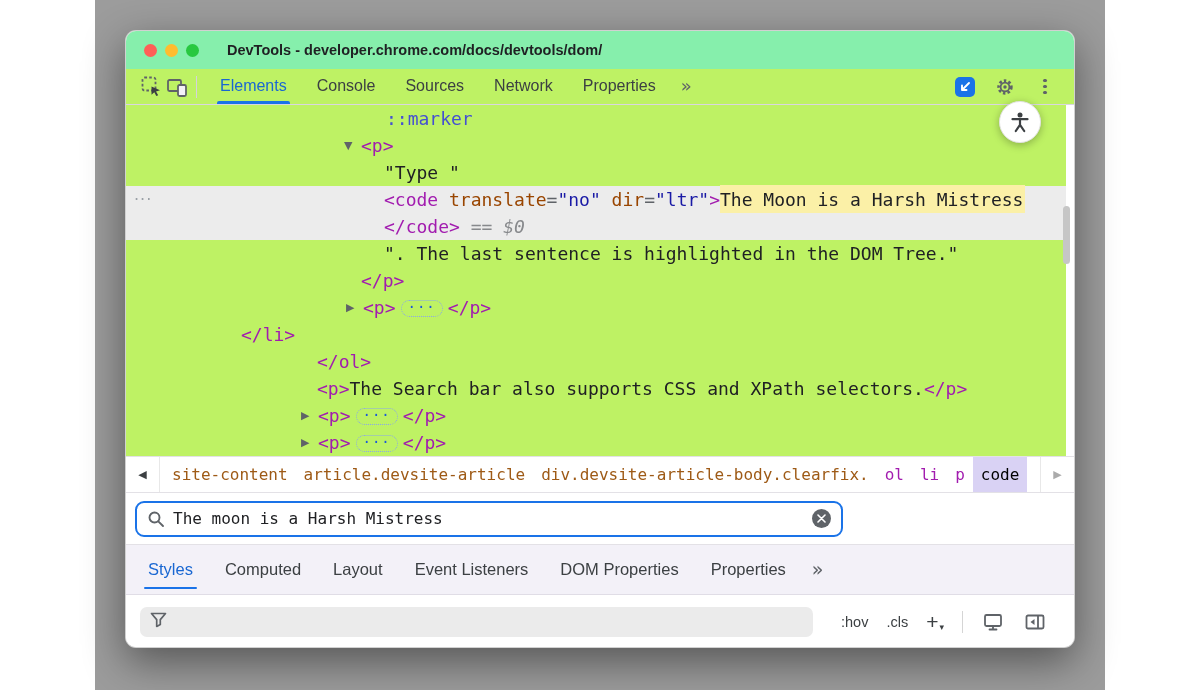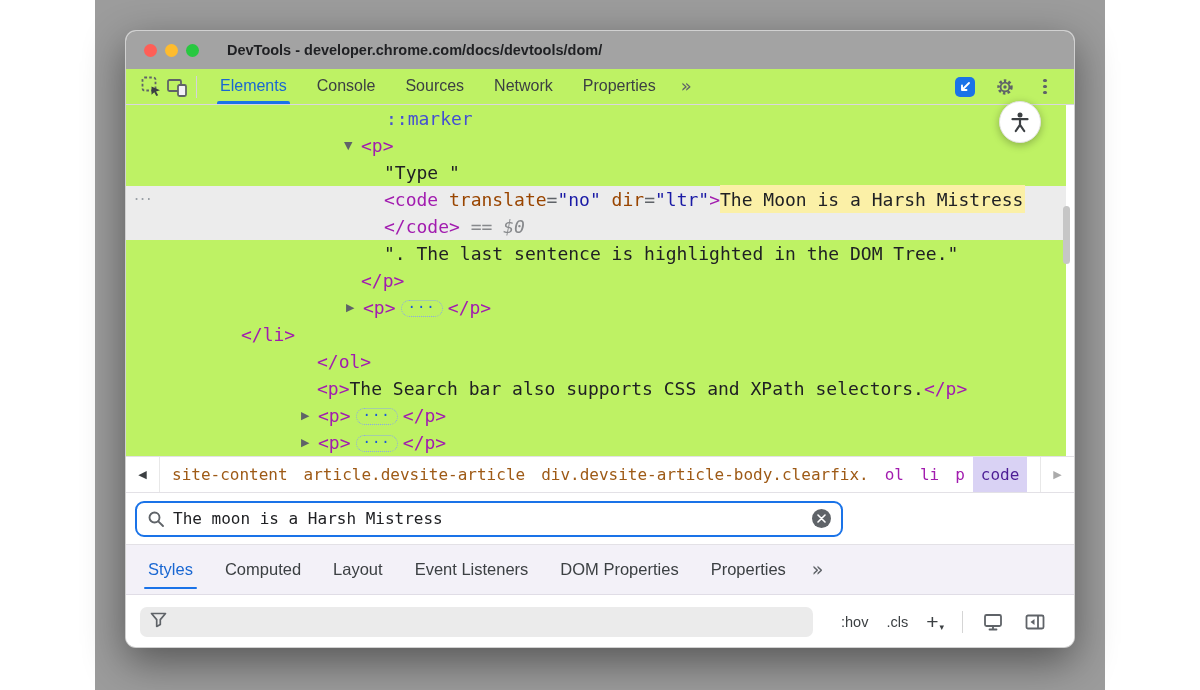--- a/index.html
+++ b/index.html
@@ -8,21 +8,21 @@
   .glyph { font-family:"DejaVu Sans","Liberation Sans",sans-serif; }
 
   .stage { position:relative; width:1200px; height:690px; }
   .backdrop { position:absolute; left:95px; top:0; width:1010px; height:690px; background:#9c9c9c; }
 
   .window { position:absolute; left:125px; top:30px; width:950px; height:618px; background:#fff;
             border-radius:11px; box-shadow:0 14px 42px rgba(0,0,0,.45); overflow:hidden;
             border:1px solid rgba(0,0,0,.18); }
 
   
-  .titlebar { position:absolute; left:0; top:0; right:0; height:38px; background:#a3a3a3;
+  .titlebar { position:absolute; left:0; top:0; right:0; height:38px; background:#86efac;
               display:flex; align-items:center; }
   .lights { display:flex; gap:8px; padding-left:18px; }
   .light { width:13px; height:13px; border-radius:50%; display:inline-block; }
   .light.red{background:#ff5f57}.light.yellow{background:#febc2e}.light.green{background:#28c840}
   .title-text { margin-left:28px; font-size:14.5px; font-weight:700; color:#1f2023; }
 
   
   .toolbar { position:absolute; top:38px; left:0; right:0; height:36px; background:#bef264;
              border-bottom:1px solid #d9d6e0; display:flex; align-items:center; padding-left:12px; }
   .tool-icon { width:26px; height:26px; display:flex; align-items:center; justify-content:center; }
@@ -68,21 +68,21 @@
                  display:flex; align-items:stretch; }
   .crumb-nav { width:34px; display:flex; align-items:center; justify-content:center; font-size:11px;
                color:#3c4043; background:#fff; }
   .crumb-nav.left { border-right:1px solid #e8e8e8; }
   .crumb-nav.right { border-left:1px solid #e8e8e8; color:#ababab; }
   .crumb-list { flex:1; display:flex; align-items:stretch; overflow:hidden; padding-left:4px;
                 font-family:"DejaVu Sans Mono",monospace; font-size:16px; }
   .crumb { padding:0 8px; line-height:35px; white-space:nowrap; }
   .crumb.tone-rust { color:#9e5a16; }
   .crumb.tone-purple { color:#a21caf; }
-  .crumb.selected { background:#d9d2f4; color:#4c1d95;text-align:right; }
+  .crumb.selected { background:#d9d2f4; color:#000000;text-align:right; }
 
   
   .search-row { position:absolute; top:462px; left:0; right:0; height:52px; background:#fff;
                 border-bottom:1px solid #e3e1e6; display:flex; align-items:center; }
   .search-box { margin-left:9px; width:708px; height:36px; border:2px solid #1a73e8; border-radius:9px;
                 display:flex; align-items:center; background:#fff; }
   .search-icon { margin-left:10px; display:flex; }
   .search-box input { flex:1; border:none; outline:none; background:transparent; margin-left:8px;
                       font-family:"DejaVu Sans Mono",monospace; font-size:16px; color:#202124; }
   .search-clear { width:19px; height:19px; border-radius:50%; background:#5f6368; margin-right:10px;

